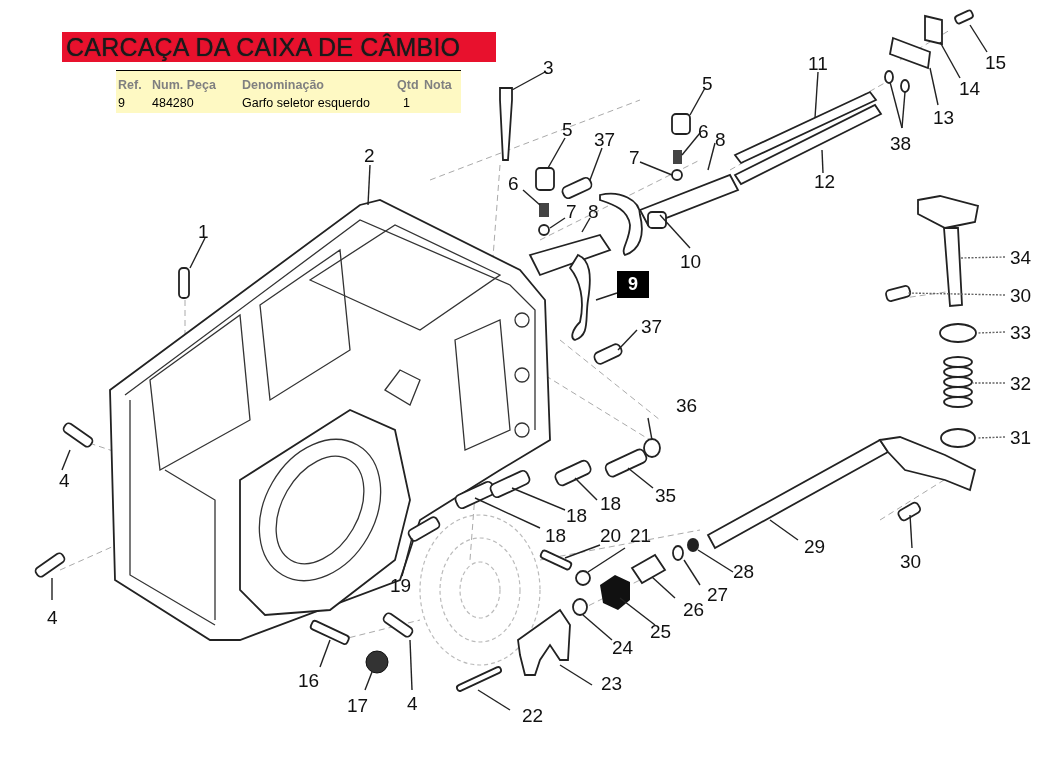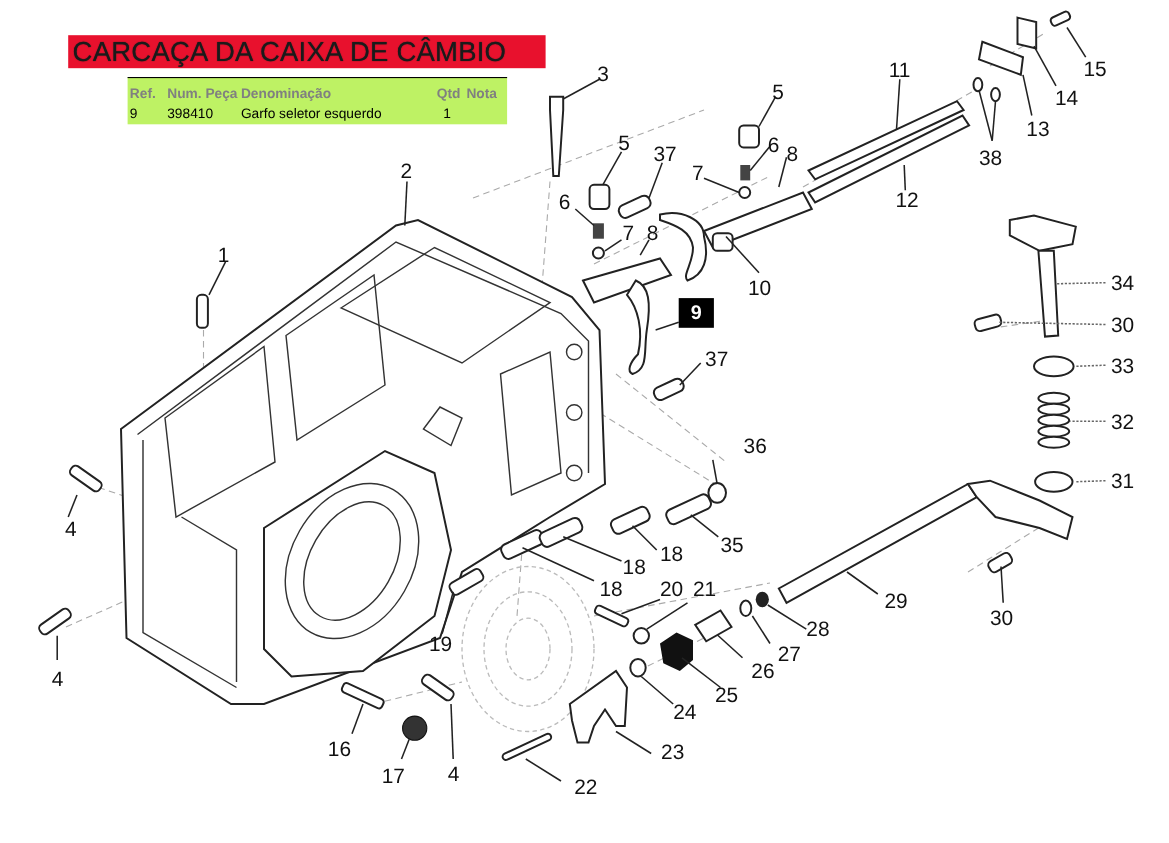--- a/index.html
+++ b/index.html
@@ -1,26 +1,26 @@
 <!DOCTYPE html>
 <html><head>
 <meta charset="utf-8">
 <style>
   html,body{margin:0;padding:0;background:#fff;}
   body{width:1063px;height:766px;position:relative;overflow:hidden;font-family:"Liberation Sans",sans-serif;}
   .title{position:absolute;left:62px;top:32px;width:430px;height:30px;background:#e8112d;color:#1a1a1a;
     font-family:"Liberation Sans",sans-serif;font-size:25px;line-height:30px;padding-left:4px;letter-spacing:0.2px;
     text-shadow:0 0 1px #222;}
-  .ptable{position:absolute;left:116px;top:70px;width:345px;height:42px;background:#bef264;border-top:1px solid #000;
+  .ptable{position:absolute;left:116px;top:70px;width:345px;height:42px;background:#fef9c3;border-top:1px solid #000;
     font-family:"Liberation Sans",sans-serif;font-size:12.5px;}
   .ptable .row{position:absolute;left:0;height:18px;line-height:18px;width:100%;}
   .ptable .hdr{top:5px;color:#808080;font-weight:bold;}
   .ptable .dat{top:23px;color:#000;}
   .ptable span{position:absolute;white-space:nowrap;}
-  .c-ref{left:2px}.c-num{left:36px}.c-den{left:103px}.c-qtd{left:281px}.c-nota{left:308px}
+  .c-ref{left:2px}.c-num{left:36px}.c-den{left:126px}.c-qtd{left:281px}.c-nota{left:308px}
   .d-qtd{left:287px}
   svg{position:absolute;left:0;top:0;}
   .lbl{font-family:"Liberation Sans",sans-serif;font-size:19px;fill:#111;}
   .part{fill:#fff;stroke:#222;stroke-width:1.8;}
   .thin{fill:none;stroke:#333;stroke-width:1.3;}
   .dash{fill:none;stroke:#aaa;stroke-width:1;stroke-dasharray:6 4;}
   .leader{stroke:#222;stroke-width:1.4;fill:none;}
   .leaderd{stroke:#666;stroke-width:1.4;fill:none;stroke-dasharray:2 1.5;}
   .hl-box{position:absolute;left:617px;top:271px;width:32px;height:27px;background:#000;color:#fff;
     font-family:"Liberation Sans",sans-serif;font-size:18px;line-height:27px;text-align:center;font-weight:bold;cursor:pointer;}
@@ -33,21 +33,21 @@
 <div class="ptable">
   <div class="row hdr">
     <span class="c-ref">Ref.</span>
     <span class="c-num">Num. Peça</span>
     <span class="c-den">Denominação</span>
     <span class="c-qtd">Qtd</span>
     <span class="c-nota">Nota</span>
   </div>
   <div class="row dat">
     <span class="c-ref">9</span>
-    <span class="c-num">398410</span>
+    <span class="c-num">484280</span>
     <span class="c-den">Garfo seletor esquerdo</span>
     <span class="d-qtd">1</span>
     <span class="c-nota"></span>
   </div>
 </div>
 
 <svg width="1063" height="766" viewBox="0 0 1063 766" style="top:0;z-index:0;">
 
   <g>
     <path class="dash" d="M185 300 L185 420"></path>

